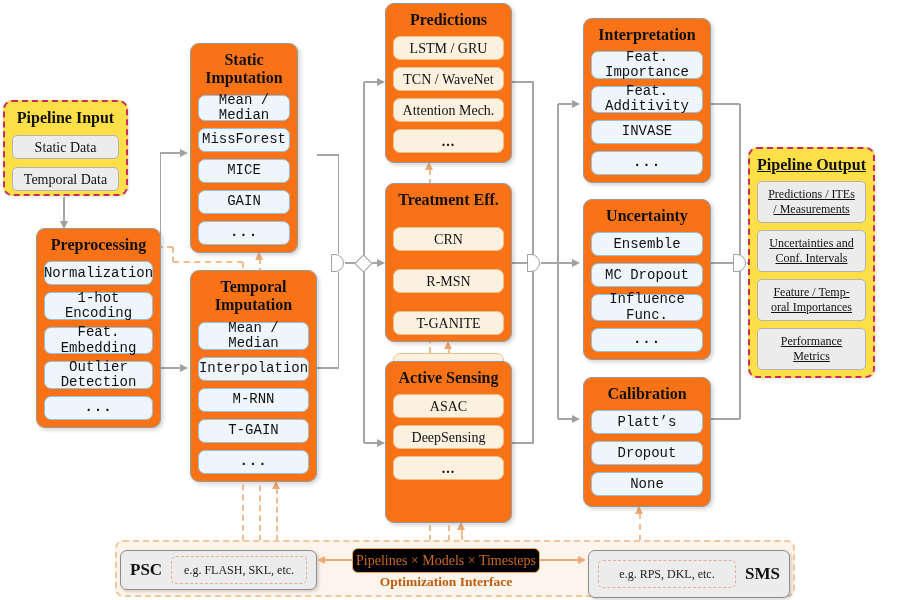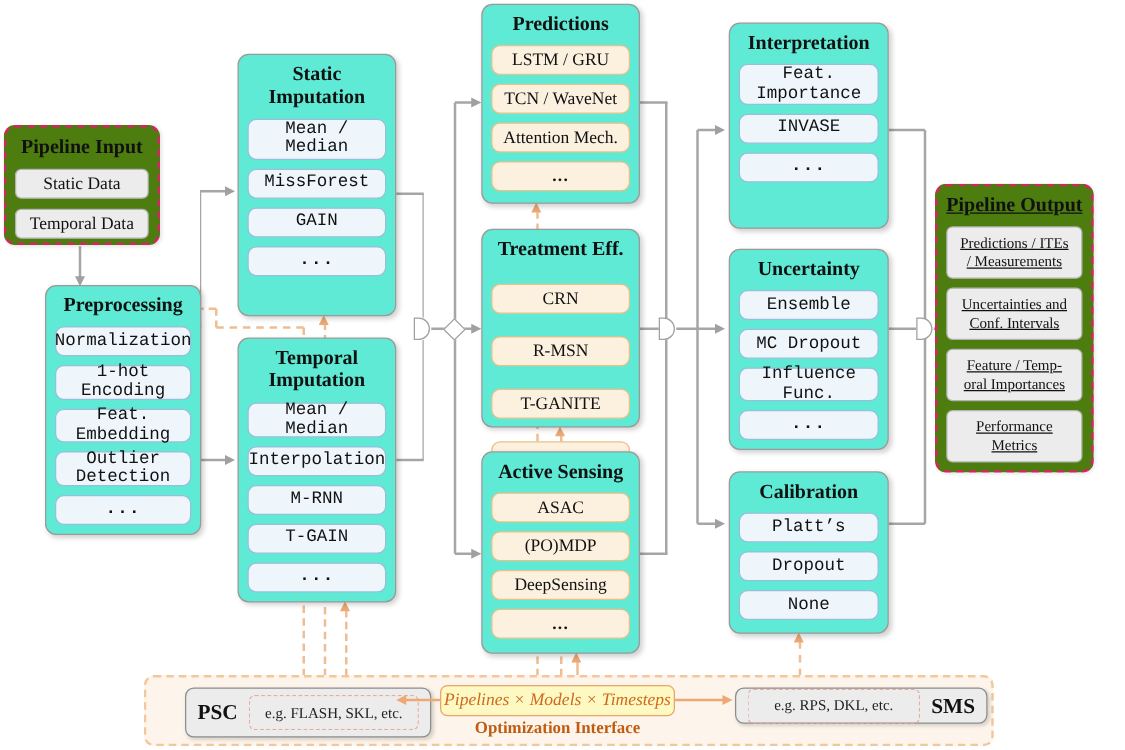--- a/index.html
+++ b/index.html
@@ -1,30 +1,30 @@
 <!DOCTYPE html>
 <html><head>
 <meta charset="utf-8">
 <style>
   html,body{margin:0;padding:0;background:#fff;}
   #fig{position:relative;width:900px;height:600px;background:#fff;overflow:hidden;
        font-family:"Liberation Serif","DejaVu Serif",serif;color:#111;}
 
   
-  .gbox{position:absolute;box-sizing:border-box;background:#5eead4;border:1.5px solid #9a9a9a;
+  .gbox{position:absolute;box-sizing:border-box;background:#f97316;border:1.5px solid #9a9a9a;
         border-radius:9px;box-shadow:2px 2px 4px rgba(0,0,0,0.18);
         display:flex;flex-direction:column;gap:7px;padding:7px;z-index:3;}
   .gtitle{font-weight:bold;font-size:16px;line-height:1.15;text-align:center;}
   .item{box-sizing:border-box;min-height:24px;display:flex;flex-direction:column;align-items:center;
         justify-content:center;text-align:center;font-size:14px;line-height:1.1;border-radius:7px;}
   .item.blue{background:#eef6fc;border:1.5px solid #97bfda;font-family:Liberation Mono, monospace;}
   .item.orange{background:#fcf1df;border:1.5px solid #e9c188;}
   .item.gray{background:#ececec;border:1px solid #b3b3b3;border-radius:5px;}
   .item.more{font-weight:bold;letter-spacing:1px;}
-  .pink{background:#4d7c0f;border:2px dashed #cc2a5c;box-shadow:1px 1px 3px rgba(0,0,0,0.10);}
+  .pink{background:#fde047;border:2px dashed #cc2a5c;box-shadow:1px 1px 3px rgba(0,0,0,0.10);}
   .out-item{min-height:42px;font-size:12px;line-height:1.3;padding:1px 2px;}
   .out-item span{display:block;}
 
   
   .gl{position:absolute;background:#a6a6a6;z-index:1;}
   .ol{position:absolute;z-index:1;}
   .ol.v{width:0;border-left:2px dashed #f0bd92;}
   .ol.h{height:0;border-top:2px dashed #f0bd92;}
   .ar{position:absolute;width:0;height:0;z-index:2;}
   .ar.r{border-top:4.5px solid transparent;border-bottom:4.5px solid transparent;border-left:8px solid #a0a0a0;}
@@ -41,22 +41,22 @@
   
   #optbox{position:absolute;left:115px;top:540px;width:680px;height:57px;box-sizing:border-box;
           background:#fdf5eb;border:2px dashed #f3c79c;border-radius:8px;z-index:3;}
   .optgray{position:absolute;box-sizing:border-box;background:#ececec;border:1.5px solid #8d8d8d;
            border-radius:7px;box-shadow:1.5px 1.5px 3px rgba(0,0,0,0.15);display:flex;align-items:center;
            padding:0 9px;gap:9px;z-index:4;}
   .optgray .big{font-weight:bold;font-size:17px;}
   .exbox{flex:1;box-sizing:border-box;height:28px;border:1.5px dashed #eaa9a2;border-radius:5px;
          display:flex;align-items:center;justify-content:center;font-size:12px;color:#222;}
   #searchspace{position:absolute;left:352px;top:548px;width:188px;height:25px;box-sizing:border-box;
-          background:#fef9c3;border:1.5px solid #e9a566;border-radius:6px;display:flex;align-items:center;
-          justify-content:center;font-size:14px;color:#cd6a1f;z-index:4;font-style:italic;}
+          background:#000000;border:1.5px solid #e9a566;border-radius:6px;display:flex;align-items:center;
+          justify-content:center;font-size:14px;color:#cd6a1f;z-index:4;}
   #optlabel{position:absolute;left:340px;top:574px;width:212px;text-align:center;font-weight:bold;
           font-size:13.5px;color:#c05c10;z-index:4;}
 </style>
 </head>
 <body>
 
 <div id="fig">
 
   <div class="ol v" style="left:242px;top:262px;height:279px;"></div>
   <div class="ol h" style="left:173px;top:261px;width:70px;"></div>
@@ -136,24 +136,25 @@
 
   <div class="gbox" style="left:3px;top:228px;width:125px;height:200px;margin-left:33px;">
     <div class="gtitle">Preprocessing</div>
     <div class="item blue">Normalization</div>
     <div class="item blue">1-hot Encoding</div>
     <div class="item blue">Feat. Embedding</div>
     <div class="item blue">Outlier Detection</div>
     <div class="item blue more">...</div>
   </div>
 
-  <div class="gbox" style="left:190px;top:43px;width:127px;height:210px;">
+  <div class="gbox" style="left:190px;top:43px;width:108px;height:210px;">
     <div class="gtitle">Static Imputation</div>
     <div class="item blue">Mean / Median</div>
     <div class="item blue">MissForest</div>
+    <div class="item blue">MICE</div>
     <div class="item blue">GAIN</div>
     <div class="item blue more">...</div>
   </div>
 
   <div class="gbox" style="left:190px;top:270px;width:127px;height:212px;">
     <div class="gtitle">Temporal Imputation</div>
     <div class="item blue">Mean / Median</div>
     <div class="item blue">Interpolation</div>
     <div class="item blue">M-RNN</div>
     <div class="item blue">T-GAIN</div>
@@ -172,28 +173,28 @@
     <div class="gtitle">Treatment Eff.</div>
     <div class="item orange">CRN</div>
     <div class="item orange">R-MSN</div>
     <div class="item orange">T-GANITE</div>
     <div class="item orange more">...</div>
   </div>
 
   <div class="gbox" style="left:385px;top:361px;width:127px;height:162px;">
     <div class="gtitle">Active Sensing</div>
     <div class="item orange">ASAC</div>
-    <div class="item orange">(PO)MDP</div>
     <div class="item orange">DeepSensing</div>
     <div class="item orange more">...</div>
   </div>
 
   <div class="gbox" style="left:583px;top:18px;width:128px;height:165px;">
     <div class="gtitle">Interpretation</div>
     <div class="item blue">Feat. Importance</div>
+    <div class="item blue">Feat. Additivity</div>
     <div class="item blue">INVASE</div>
     <div class="item blue more">...</div>
   </div>
 
   <div class="gbox" style="left:583px;top:199px;width:128px;height:161px;">
     <div class="gtitle">Uncertainty</div>
     <div class="item blue">Ensemble</div>
     <div class="item blue">MC Dropout</div>
     <div class="item blue">Influence Func.</div>
     <div class="item blue more">...</div>
@@ -221,29 +222,29 @@
         <span>oral Importances</span>
     </div>
     <div class="item gray out-item">
       <span>Performance</span>
         <span>Metrics</span>
     </div>
   </div>
 
   <div id="optbox"></div>
 
-  <div class="optgray" style="left:120px;top:550px;width:197px;height:40px;margin-left:28px;">
+  <div class="optgray" style="left:120px;top:550px;width:197px;height:40px;">
     <span class="big">PSC</span>
     <span class="exbox">e.g. FLASH, SKL, etc.</span>
   </div>
 
   <div id="searchspace">Pipelines × Models × Timesteps</div>
   <div id="optlabel">Optimization Interface</div>
 
-  <div class="optgray" style="left:588px;top:550px;width:202px;height:29px;align-items:center;">
+  <div class="optgray" style="left:588px;top:550px;width:202px;height:48px;align-items:center;">
     <span class="exbox">e.g. RPS, DKL, etc.</span>
     <span class="big">SMS</span>
   </div>
 
   <div class="oline-solid" style="left:324px;top:559.25px;width:28px;height:1.5px;"></div>
   <div class="ar lo" style="left:317px;top:555.5px;z-index:4;"></div>
   <div class="oline-solid" style="left:540px;top:559.25px;width:39px;height:1.5px;"></div>
   <div class="ar ro" style="left:578px;top:555.5px;z-index:4;"></div>
 
 </div>

